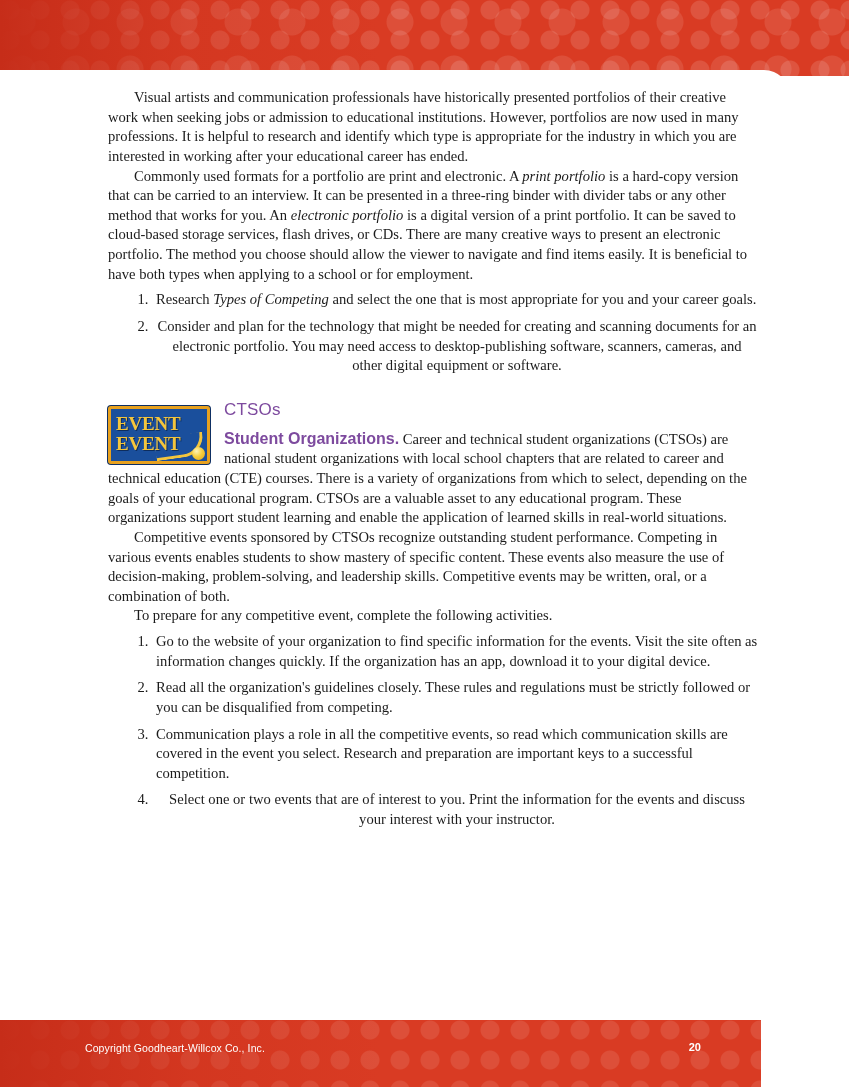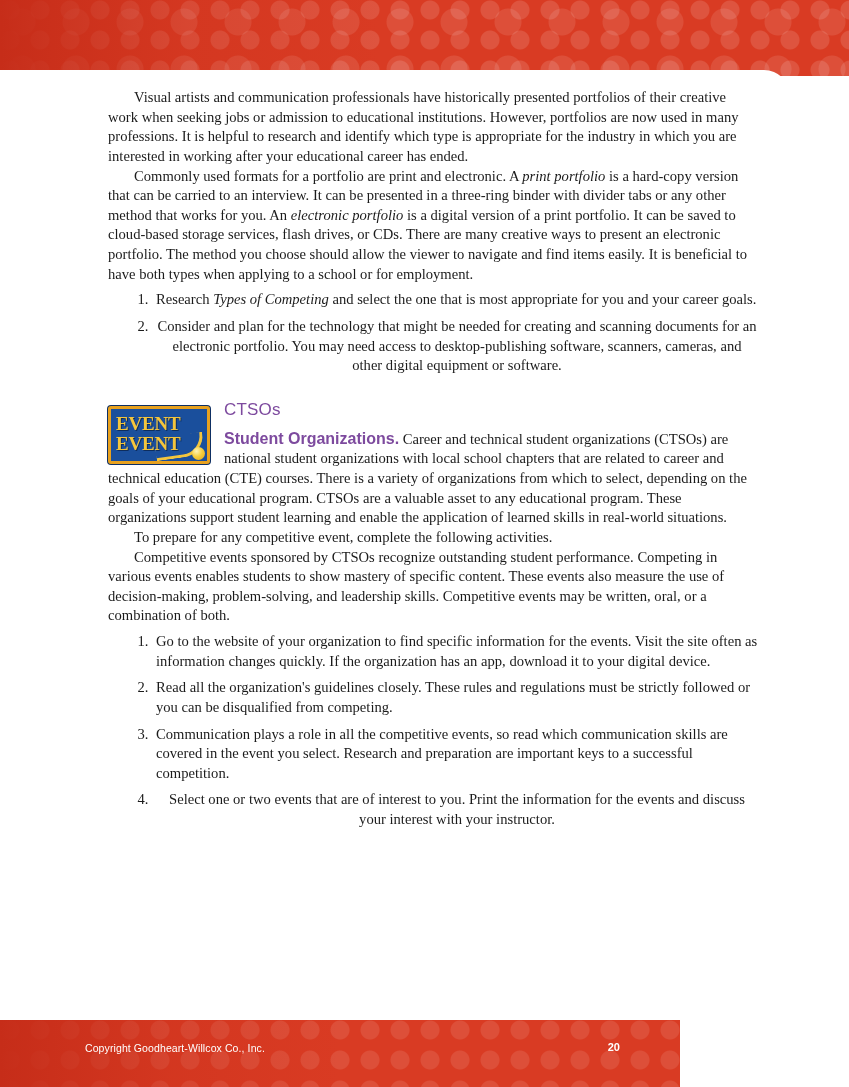--- a/index.html
+++ b/index.html
@@ -55,21 +55,21 @@
     background: #ffffff;
     border-top-right-radius: 26px;
     border-bottom-right-radius: 26px;
   }
 
   
   .footer-band {
     position: absolute;
     left: 0;
     bottom: 0;
-    width: 680px;
+    width: 761px;
     height: 67px;
     background: #d93b23;
     overflow: hidden;
   }
   .footer-band .fdots {
     position: absolute;
     inset: 0;
     background-image:
       radial-gradient(circle at 10px 10px, rgba(255,255,255,0.10) 9px, transparent 10px);
     background-size: 30px 30px;
@@ -224,23 +224,23 @@
       <span class="ep-line1">EVENT</span>
       <span class="ep-line2">EVENT</span>
       <span class="ep-swoosh"></span>
       <span class="ep-ball"></span>
     </div>
 
     <h2 class="ctso-head">CTSOs</h2>
 
     <p class="body"><span class="ep-lead">Student Organizations.</span><span> Career and technical student organizations (CTSOs) are national student organizations with local school chapters that are related to career and technical education (CTE) courses. There is a variety of organizations from which to select, depending on the goals of your educational program. CTSOs are a valuable asset to any educational program. These organizations support student learning and enable the application of learned skills in real-world situations.</span></p>
 
+    <p class="body indent">Competitive events sponsored by CTSOs recognize outstanding student performance. Competing in various events enables students to show mastery of specific content. These events also measure the use of decision-making, problem-solving, and leadership skills. Competitive events may be written, oral, or a combination of both.</p>
+
     <p class="body indent">To prepare for any competitive event, complete the following activities.</p>
-
-    <p class="body indent">Competitive events sponsored by CTSOs recognize outstanding student performance. Competing in various events enables students to show mastery of specific content. These events also measure the use of decision-making, problem-solving, and leadership skills. Competitive events may be written, oral, or a combination of both.</p>
 
     <ol class="steps">
       <li>Go to the website of your organization to find specific information for the events. Visit the site often as information changes quickly. If the organization has an app, download it to your digital device.</li>
       <li>Read all the organization's guidelines closely. These rules and regulations must be strictly followed or you can be disqualified from competing.</li>
       <li>Communication plays a role in all the competitive events, so read which communication skills are covered in the event you select. Research and preparation are important keys to a successful competition.</li>
       <li>Select one or two events that are of interest to you. Print the information for the events and discuss your interest with your instructor.</li>
     </ol>
   </div>
 </div>
 

